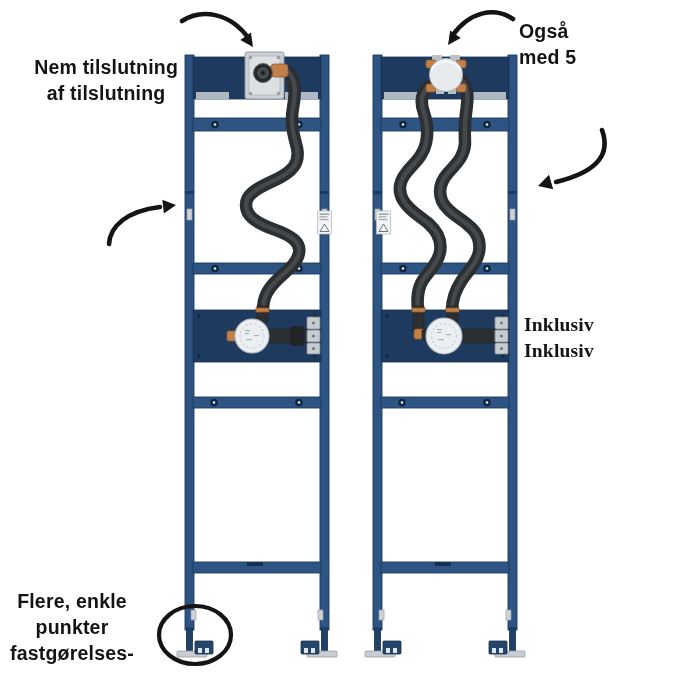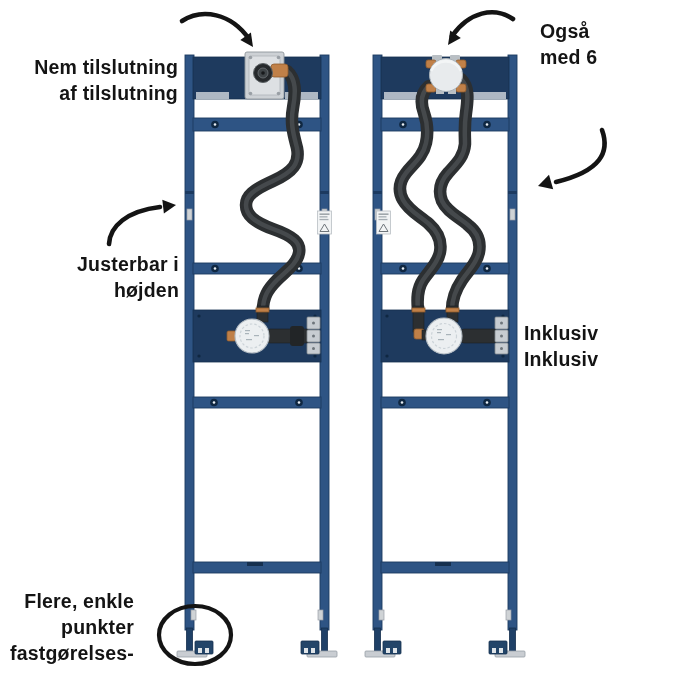--- a/index.html
+++ b/index.html
@@ -11,21 +11,21 @@
   .stage{
     position:relative; width:700px; height:681px; overflow:hidden;
     background:var(--background);
     font-family:"Liberation Sans","DejaVu Sans",sans-serif;
   }
   .stage svg{position:absolute;left:0;top:0;}
   .note{
     position:absolute; color:var(--ink); font-weight:700;
     font-size:19.5px; line-height:26px; letter-spacing:0.2px; white-space:nowrap;
   }
-  .note.right{text-align:right;}
+  .note.right{text-align:center;}
   .note.left{text-align:left;}
   .note span{display:block;}
   
   .rail{fill:var(--frame-blue);stroke:var(--frame-dark);stroke-width:0.9;}
   .bar{fill:var(--frame-blue);stroke:var(--frame-dark);stroke-width:0.9;}
   .seam{fill:var(--frame-dark);}
   .panel{fill:var(--panel-navy);stroke:#14304f;stroke-width:0.8;}
   .tab{fill:#c8cfd6;opacity:0.85;}
   .leg-inner{fill:#1f4067;stroke:#16304f;stroke-width:0.8;}
   .plate{fill:#c9cdd2;stroke:#989fa6;stroke-width:0.8;}
@@ -231,31 +231,27 @@
       </g>
       <ellipse class="halo" cx="195" cy="635" rx="36" ry="29"></ellipse>
     </g>
   </svg>
 
   <div class="note right" style="right:522px; top:54px;">
     <span>Nem tilslutning</span>
     <span>af tilslutning</span>
   </div>
 
-  <div class="note left" style="left:540px; top:18px;">
+  <div class="note left" style="left:519px; top:18px;">
     <span>Også</span>
-    <span>med 6</span>
-  </div>
-
-  <div class="note right" style="right:521px; top:251px;">
-    <span>Justerbar i</span>
-    <span>højden</span>
-  </div>
-
-  <div class="note left" style="left:524px; top:320px;">
+    <span>med 5</span>
+  </div>
+
+
+  <div class="note left" style="left:524px; top:312px;font-family:Liberation Serif, serif;">
     <span>Inklusiv</span>
     <span>Inklusiv</span>
   </div>
 
   <div class="note right" style="right:566px; top:588px;">
     <span>Flere, enkle</span>
     <span>punkter</span>
     <span>fastgørelses-</span>
   </div>
 

